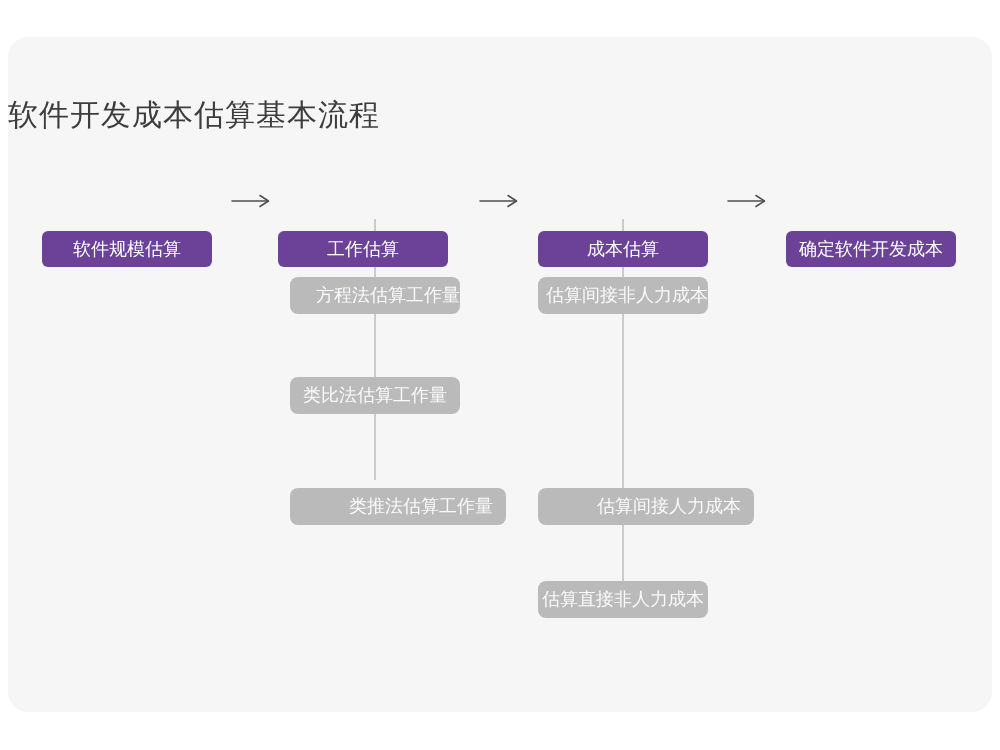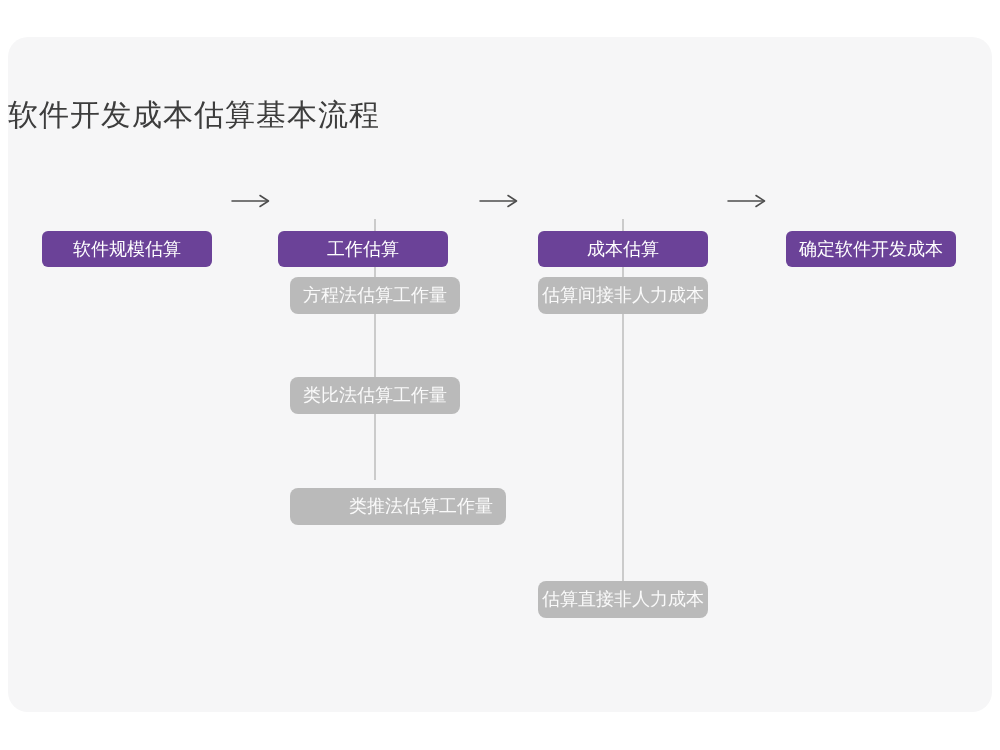--- a/index.html
+++ b/index.html
@@ -90,21 +90,21 @@
     border-radius: 8px;
     background: var(--sub_box);
     color: var(--sub_text);
     font-size: 18px;
     text-align: center;
     white-space: nowrap;
     z-index: 2;
   }
   .col1 { left: 290px; }
   .col2 { left: 538px; }
-  .r1 { top: 277px; }
+  .r1 { top: 277px; text-align: right; }
   .r2 { top: 377px; }
   .r3 { top: 488px; padding-left: 46px; }
   .r4 { top: 581px; }
 </style>
 </head>
 <body>
 
 <div class="page">
   <div class="card"></div>
 
@@ -134,14 +134,15 @@
   <div class="step s4">确定软件开发成本</div>
 
   <div class="vline v1"></div>
   <div class="vline v2"></div>
 
   <div class="sub col1 r1">方程法估算工作量</div>
   <div class="sub col1 r2">类比法估算工作量</div>
   <div class="sub col1 r3">类推法估算工作量</div>
 
   <div class="sub col2 r1">估算间接非人力成本</div>
+  <div class="sub col2 r3">估算间接人力成本</div>
   <div class="sub col2 r4">估算直接非人力成本</div>
 </div>
 
 </body></html>

